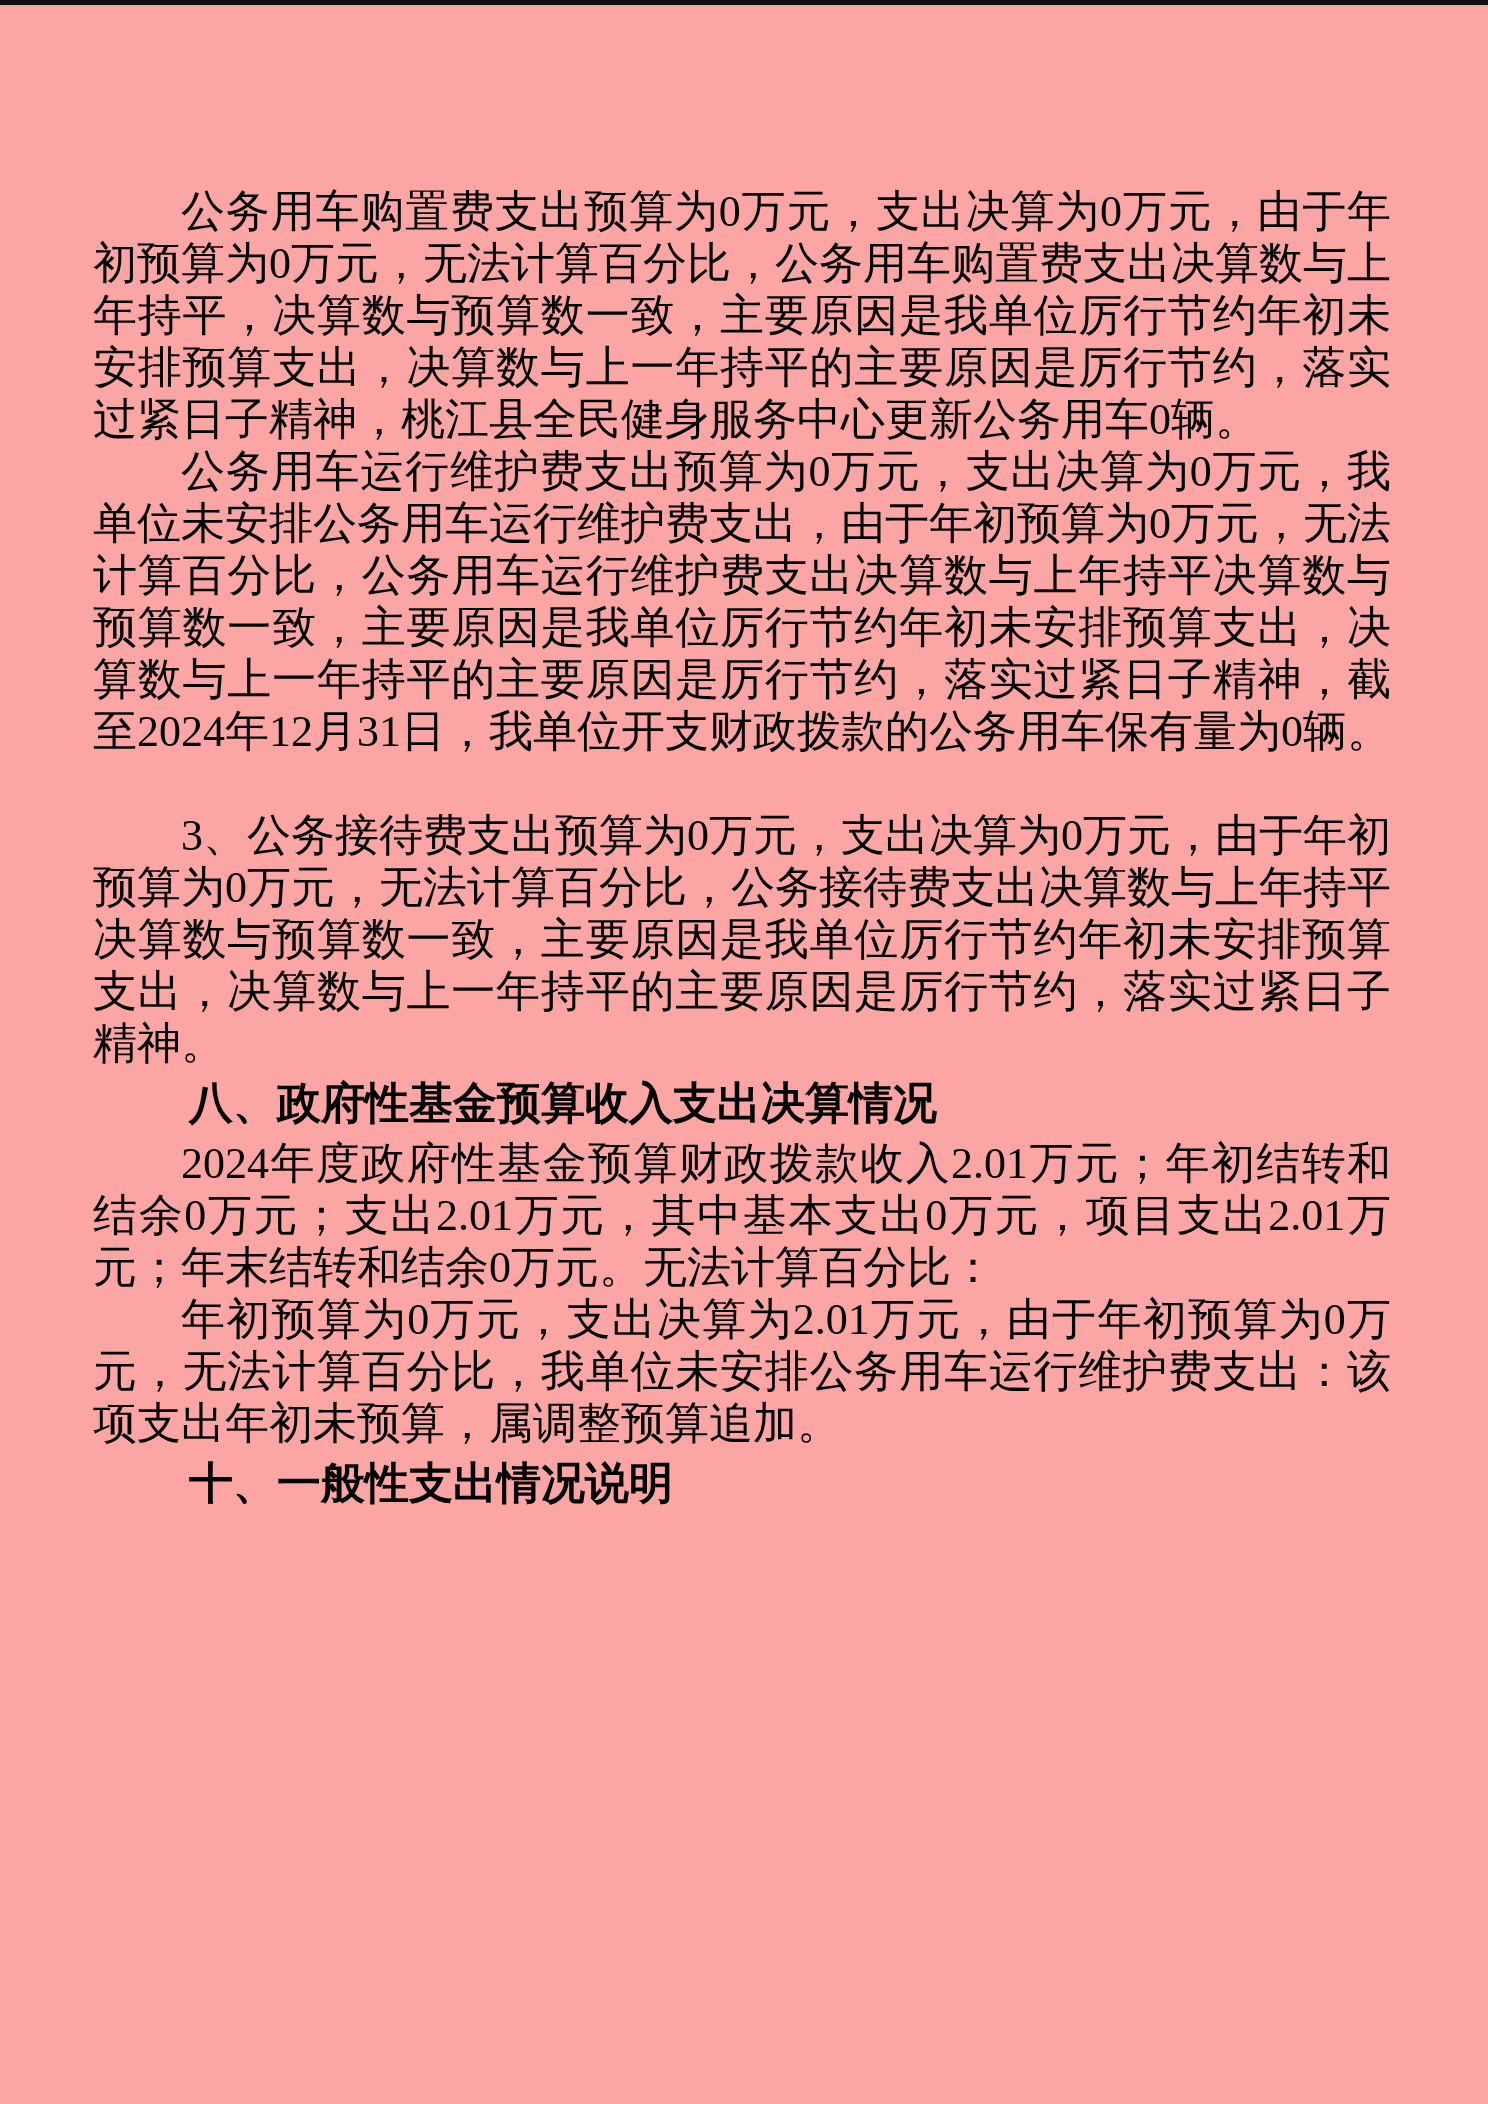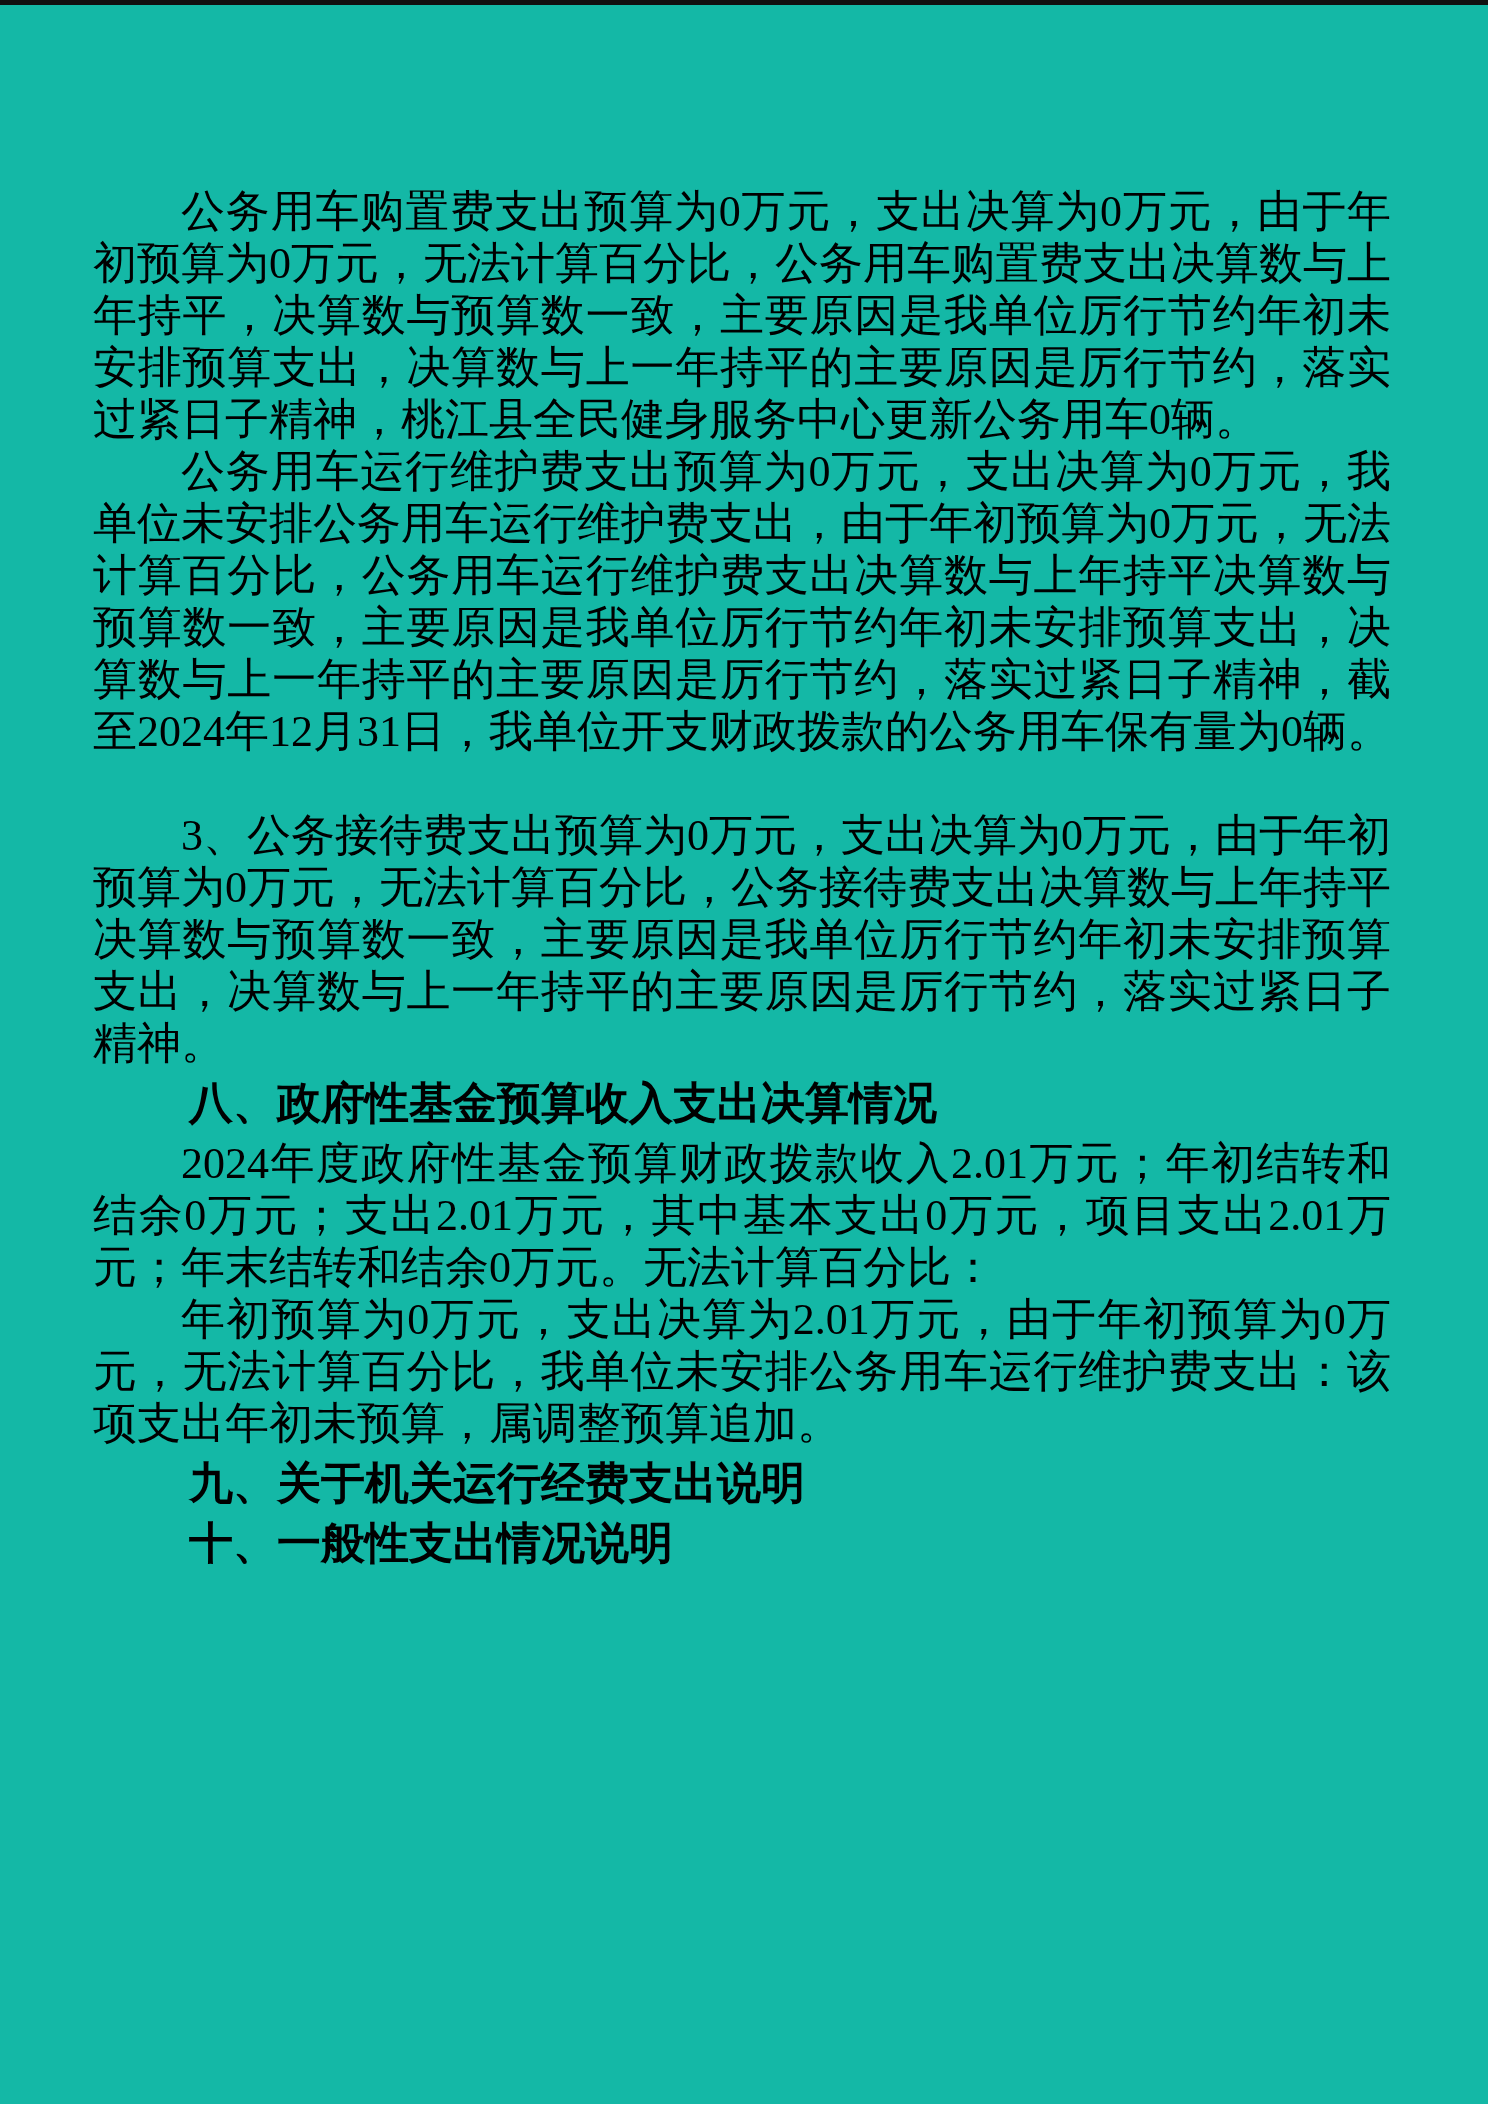--- a/index.html
+++ b/index.html
@@ -4,21 +4,21 @@
 <style>
   html, body {
     margin: 0;
     padding: 0;
     background: #ffffff;
   }
   .page {
     position: relative;
     width: 1488px;
     height: 2104px;
-    background: #14b8a6;
+    background: #fca5a5;
     overflow: hidden;
     font-family: "Liberation Serif", "DejaVu Serif", serif;
     color: #000000;
   }
   .top-border {
     position: absolute;
     top: 0;
     left: 0;
     width: 100%;
     height: 5px;
@@ -56,16 +56,15 @@
 <div class="page">
   <div class="top-border"></div>
   <div class="content">
     <p class="para">公务用车购置费支出预算为0万元，支出决算为0万元，由于年初预算为0万元，无法计算百分比，公务用车购置费支出决算数与上年持平，决算数与预算数一致，主要原因是我单位厉行节约年初未安排预算支出，决算数与上一年持平的主要原因是厉行节约，落实过紧日子精神，桃江县全民健身服务中心更新公务用车0辆。</p>
     <p class="para">公务用车运行维护费支出预算为0万元，支出决算为0万元，我单位未安排公务用车运行维护费支出，由于年初预算为0万元，无法计算百分比，公务用车运行维护费支出决算数与上年持平决算数与预算数一致，主要原因是我单位厉行节约年初未安排预算支出，决算数与上一年持平的主要原因是厉行节约，落实过紧日子精神，截至2024年12月31日，我单位开支财政拨款的公务用车保有量为0辆。</p>
     <div class="spacer"></div>
     <p class="para">3、公务接待费支出预算为0万元，支出决算为0万元，由于年初预算为0万元，无法计算百分比，公务接待费支出决算数与上年持平决算数与预算数一致，主要原因是我单位厉行节约年初未安排预算支出，决算数与上一年持平的主要原因是厉行节约，落实过紧日子精神。</p>
     <p class="heading">八、政府性基金预算收入支出决算情况</p>
     <p class="para">2024年度政府性基金预算财政拨款收入2.01万元；年初结转和结余0万元；支出2.01万元，其中基本支出0万元，项目支出2.01万元；年末结转和结余0万元。无法计算百分比：</p>
     <p class="para">年初预算为0万元，支出决算为2.01万元，由于年初预算为0万元，无法计算百分比，我单位未安排公务用车运行维护费支出：该项支出年初未预算，属调整预算追加。</p>
-    <p class="heading">九、关于机关运行经费支出说明</p>
     <p class="heading">十、一般性支出情况说明</p>
   </div>
 </div>
 
 </body></html>

